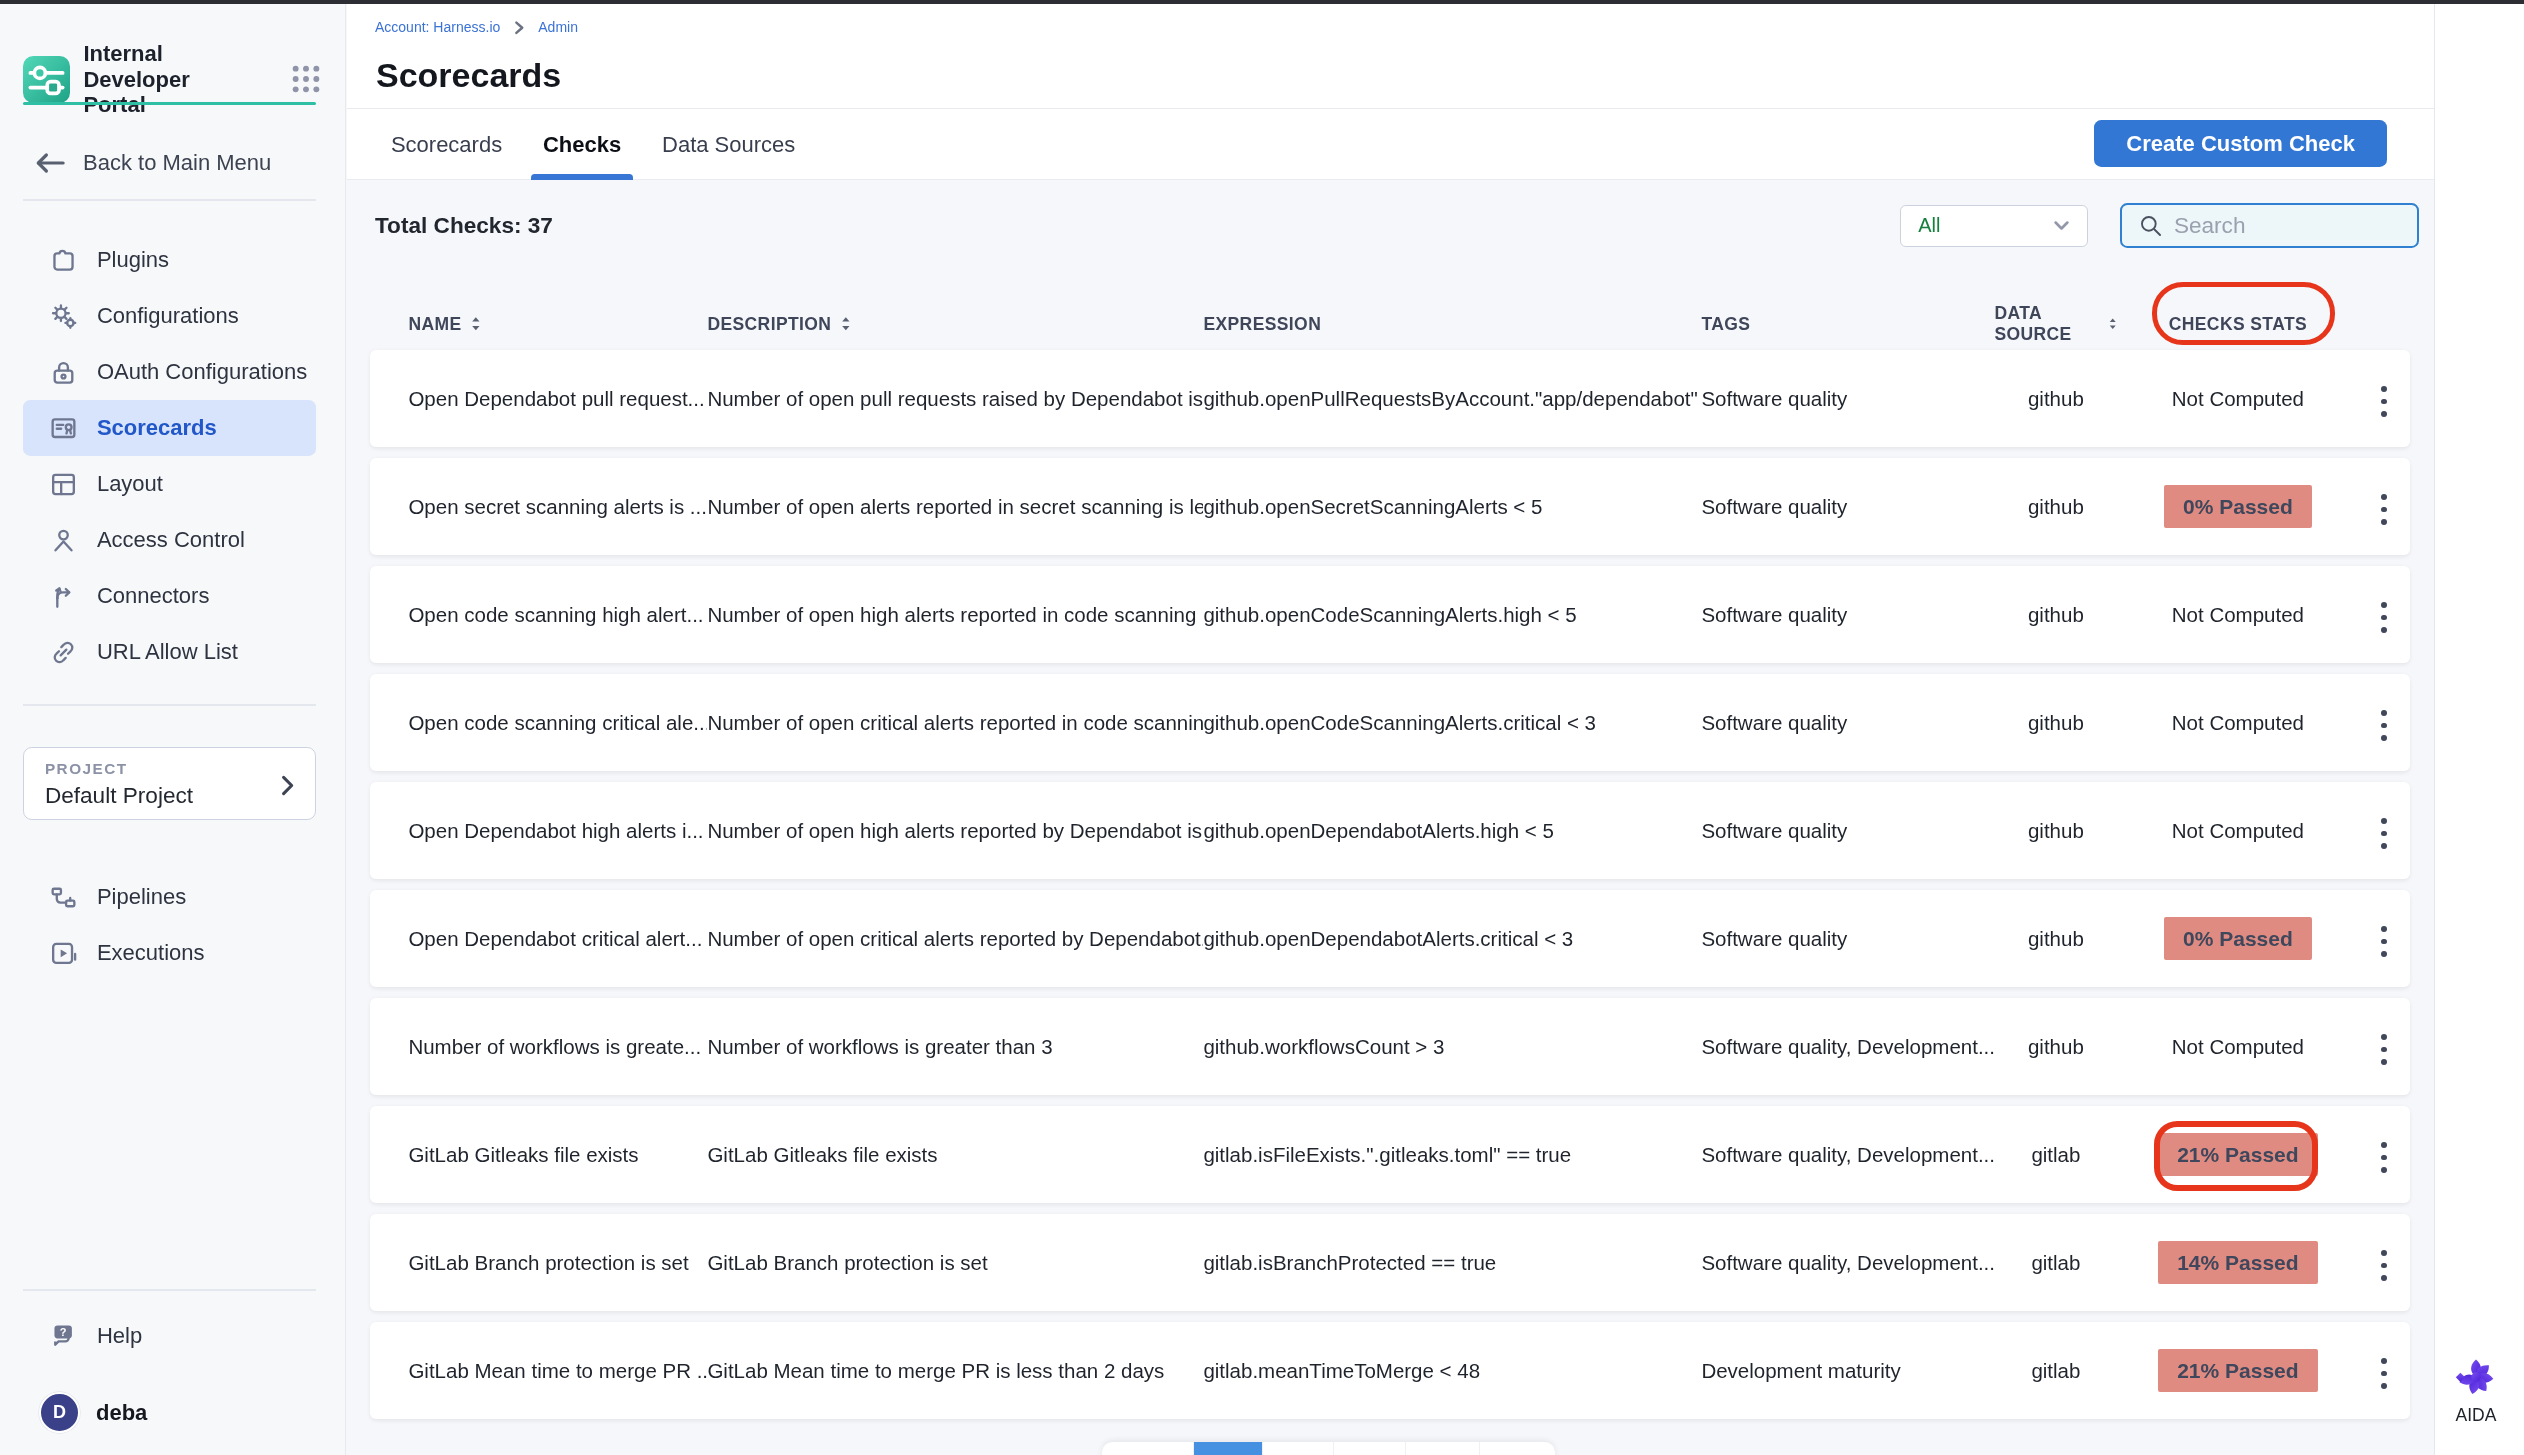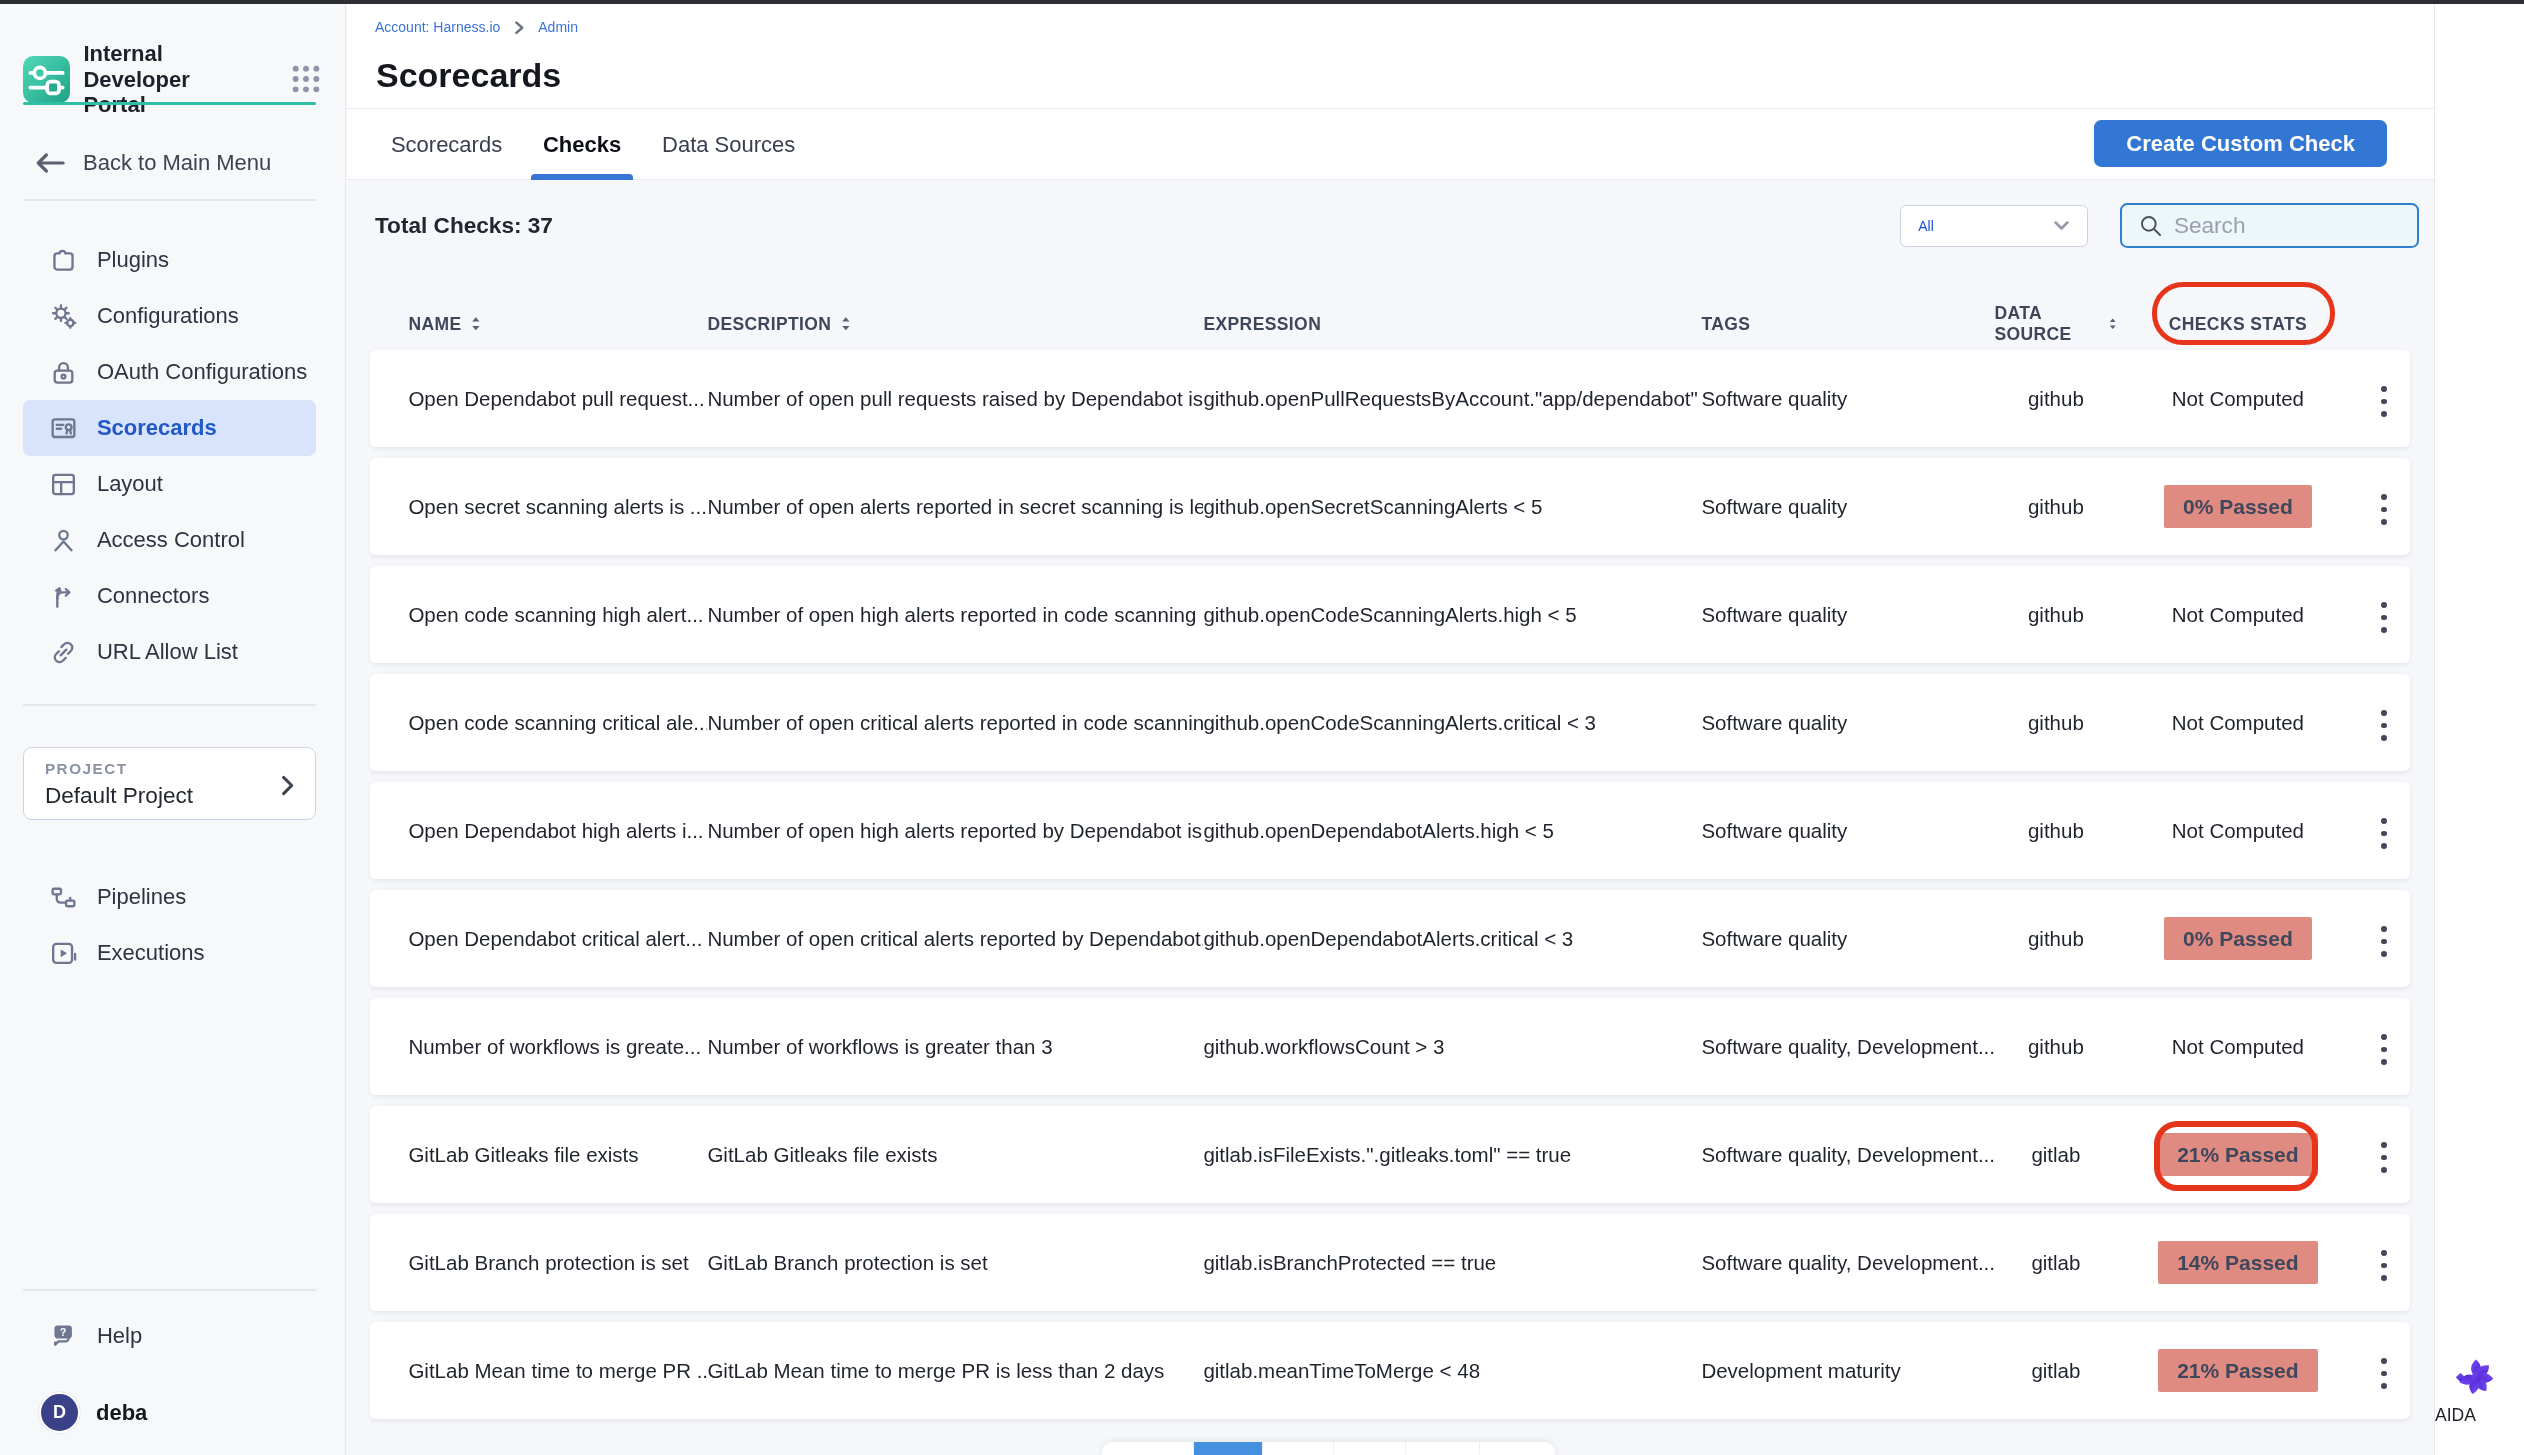--- a/index.html
+++ b/index.html
@@ -51,32 +51,32 @@
   .tab { position:relative; height:71px; display:flex; align-items:center; font-size:22px; color:#383e4d; cursor:pointer; padding:0 2.9px; }
   .tab.active { color:#0c0f16; font-weight:bold; }
   .tab.active::after { content:""; position:absolute; left:-8.8px; right:-8.8px; bottom:0; height:5.8px;
     background:#3876d6; border-radius:3.7px 3.7px 0 0; }
   .create-btn { position:absolute; right:47px; top:11px; height:47px; padding:0 32px; background:#3377d4;
     border:none; border-radius:7.3px; color:#fff; font-size:22px; font-weight:bold;
     font-family:"Liberation Sans",sans-serif; cursor:pointer; }
 
   
   #rightstrip { position:absolute; left:2434px; top:0; width:91px; height:1455px; background:#fff; border-left:1.5px solid #e4e7ed; }
-  .aida { position:absolute; left:0; right:8px; bottom:29px; }
+  .aida { position:absolute; left:0; right:8px; bottom:29px; text-align:center; }
   .aida .aida-lbl { display:block; margin-top:7.3px; font-size:17.5px; color:#1d2129; }
 
   
   #content { position:absolute; left:347px; top:180px; width:2087px; height:1275px; background:#f5f7fa; }
   .toolbar { position:absolute; left:28px; right:15.3px; top:22px; height:47px;
     display:flex; align-items:center; justify-content:space-between; }
   .total { font-size:22.6px; font-weight:bold; color:#22262f; }
   .controls { display:flex; align-items:center; gap:32px; }
   .select { width:188px; height:42px; background:#fff; border:1.5px solid #ccd1dd; border-radius:5.8px;
     display:flex; align-items:center; padding:0 13px 0 17.5px; cursor:pointer; }
-  .select .sel-val { font-size:14px; color:#1d4ed8; flex:1; }
+  .select .sel-val { font-size:20px; color:#15803d; flex:1; }
   .searchbox { width:299px; height:45px; background:#edf6f9; border:2.2px solid #2f80d0; border-radius:7.3px;
     display:flex; align-items:center; padding:0 16px; }
   .searchbox input { border:none; outline:none; background:transparent; margin-left:10.2px; width:219px;
     font-size:22.6px; color:#1c2026; font-family:"Liberation Sans",sans-serif; }
   .searchbox input::placeholder { color:#9aa0ae; }
 
   .grid-cols { display:grid; grid-template-columns:38px 299px 496px 498px 293px 123px 241px 52px; align-items:center; }
   .thead { position:absolute; left:23.4px; top:123px; width:2040px; height:29px; }
   .th { display:flex; align-items:center; gap:8.8px; font-size:17.5px; font-weight:bold; letter-spacing:0.4px; color:#40465a; }
   .th.center { justify-content:center; }

